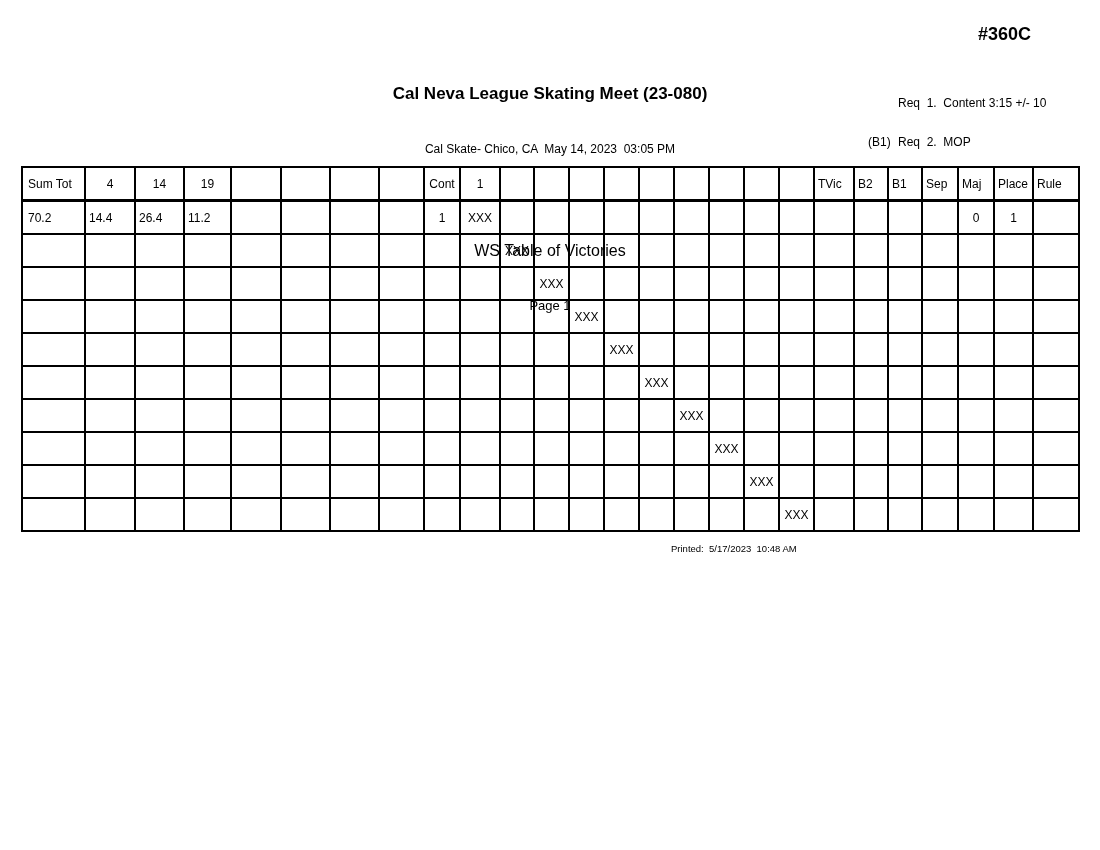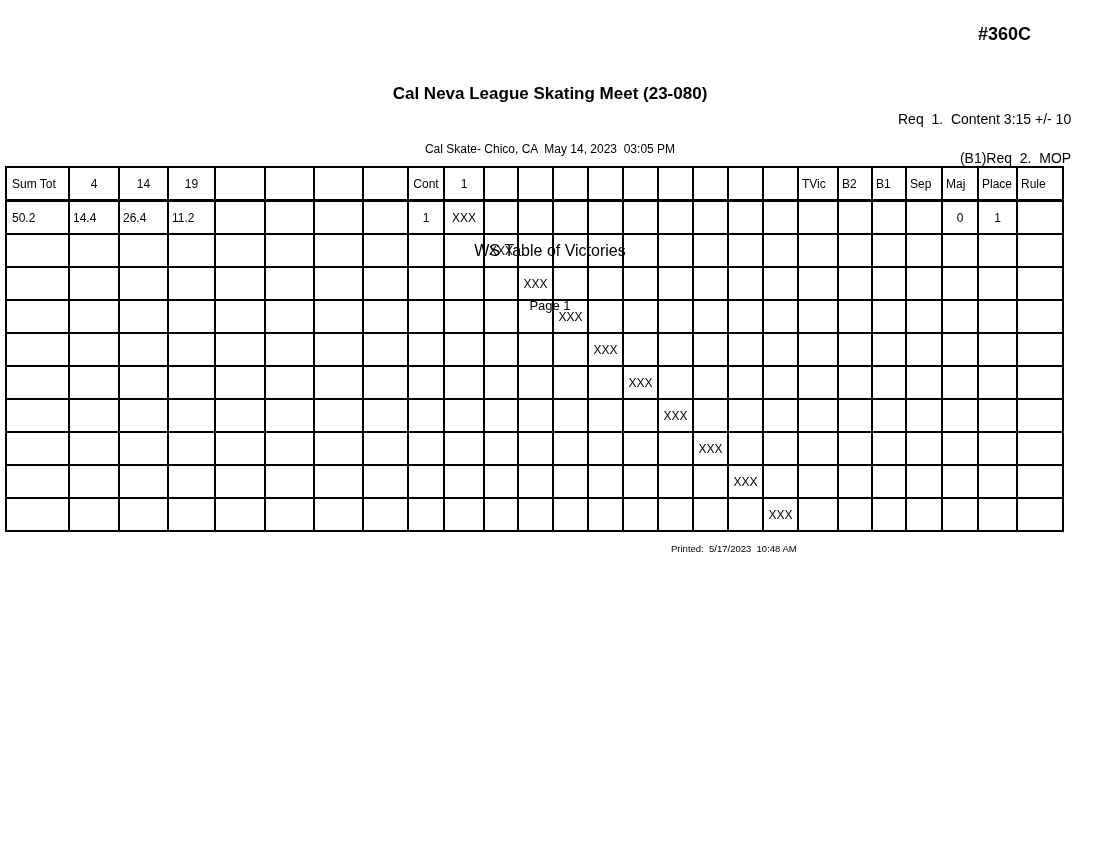--- a/index.html
+++ b/index.html
@@ -23,30 +23,31 @@
   .report-title{ font-size: 16px; line-height: 21px; margin-top: 45px; }
   .page-number { font-size: 13px; line-height: 18px; }
 
   .event-number {
     position: absolute; top: 24px; right: 69px;
     font-size: 18px; font-weight: bold;
   }
 
   
   .reqs {
-    position: absolute; left: 820px; top: 87px;
-    font-size: 14px; line-height: 13px; white-space: pre; text-align: right;
+    position: absolute; left: 820px; top: 71px;
+    font-size: 12px; line-height: 13px; white-space: pre;
   }
   .reqs .prefix { display: inline-block; width: 30px; margin-left: 48px; }
 
   
   .tbl-wrap { position: absolute; left: 5px; top: 166px; }
   table.victories {
     border-collapse: collapse;
     table-layout: fixed;
+    margin-left: 16px;
   }
   table.victories th, table.victories td {
     border: 2px solid #000;
     height: 31px;
     font-size: 12px;
     font-weight: normal;
     padding: 0 3px;
     white-space: nowrap;
     overflow: hidden;
     vertical-align: middle;
@@ -137,21 +138,21 @@
             <th class="al">B2</th>
             <th class="al">B1</th>
             <th class="al">Sep</th>
             <th class="al">Maj</th>
             <th class="al">Place</th>
             <th class="al">Rule</th>
           </tr>
         </thead>
       <tbody>
           <tr>
-            <td class="al">50.2</td>
+            <td class="al">70.2</td>
             <td class="al">14.4</td>
             <td class="al">26.4</td>
             <td class="al">11.2</td>
             <td class="ac"></td>
             <td class="ac"></td>
             <td class="ac"></td>
             <td class="ac"></td>
             <td class="ac">1</td>
             <td class="ac">XXX</td>
             <td class="ac"></td>

